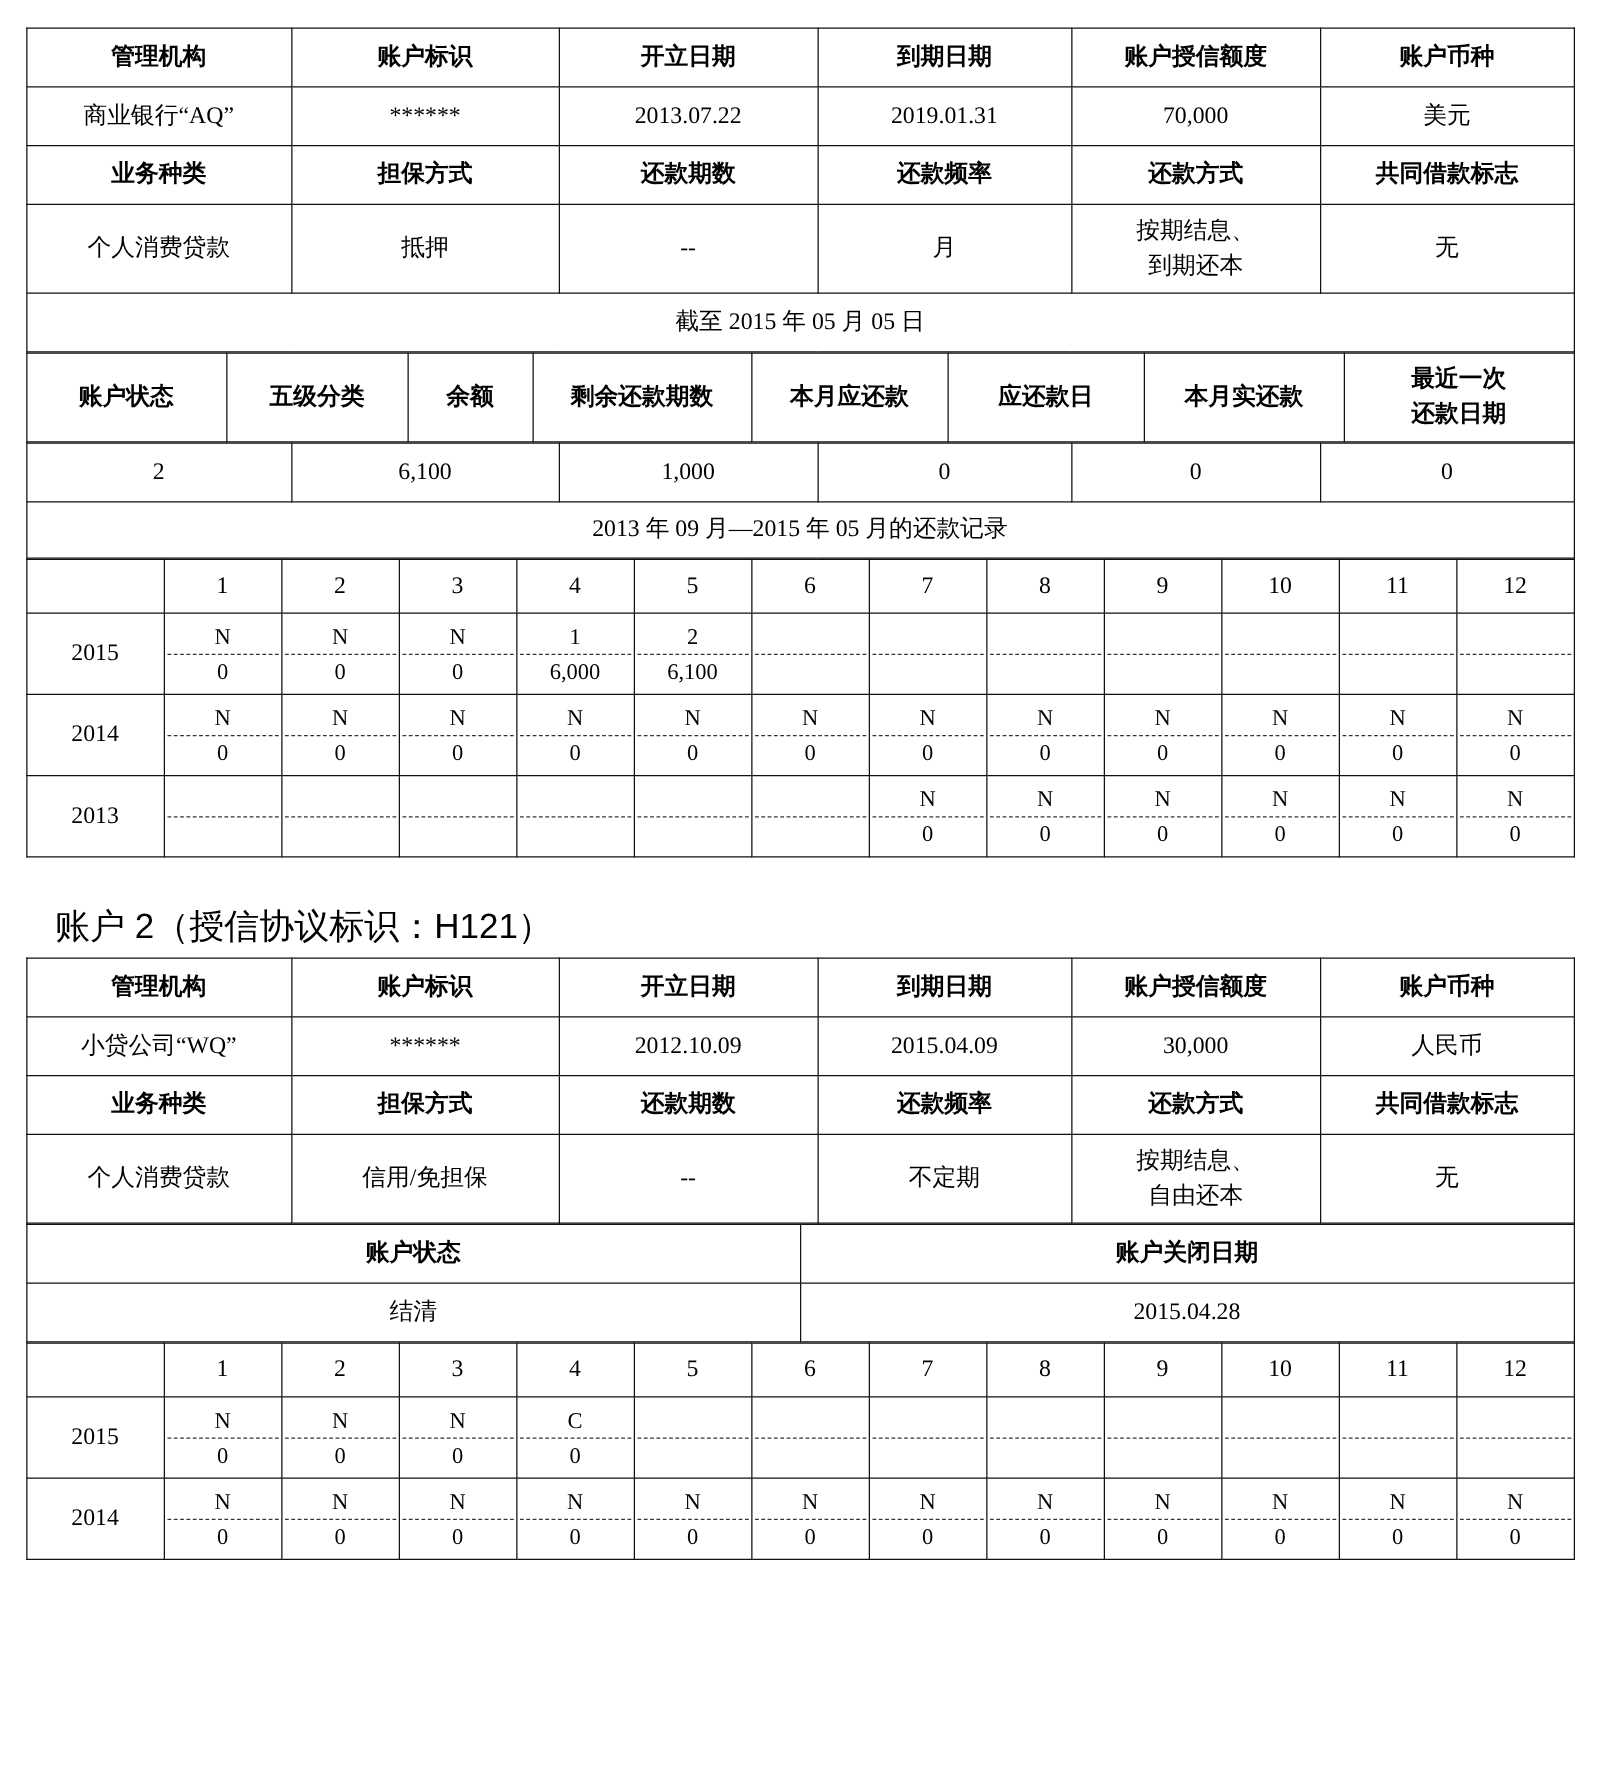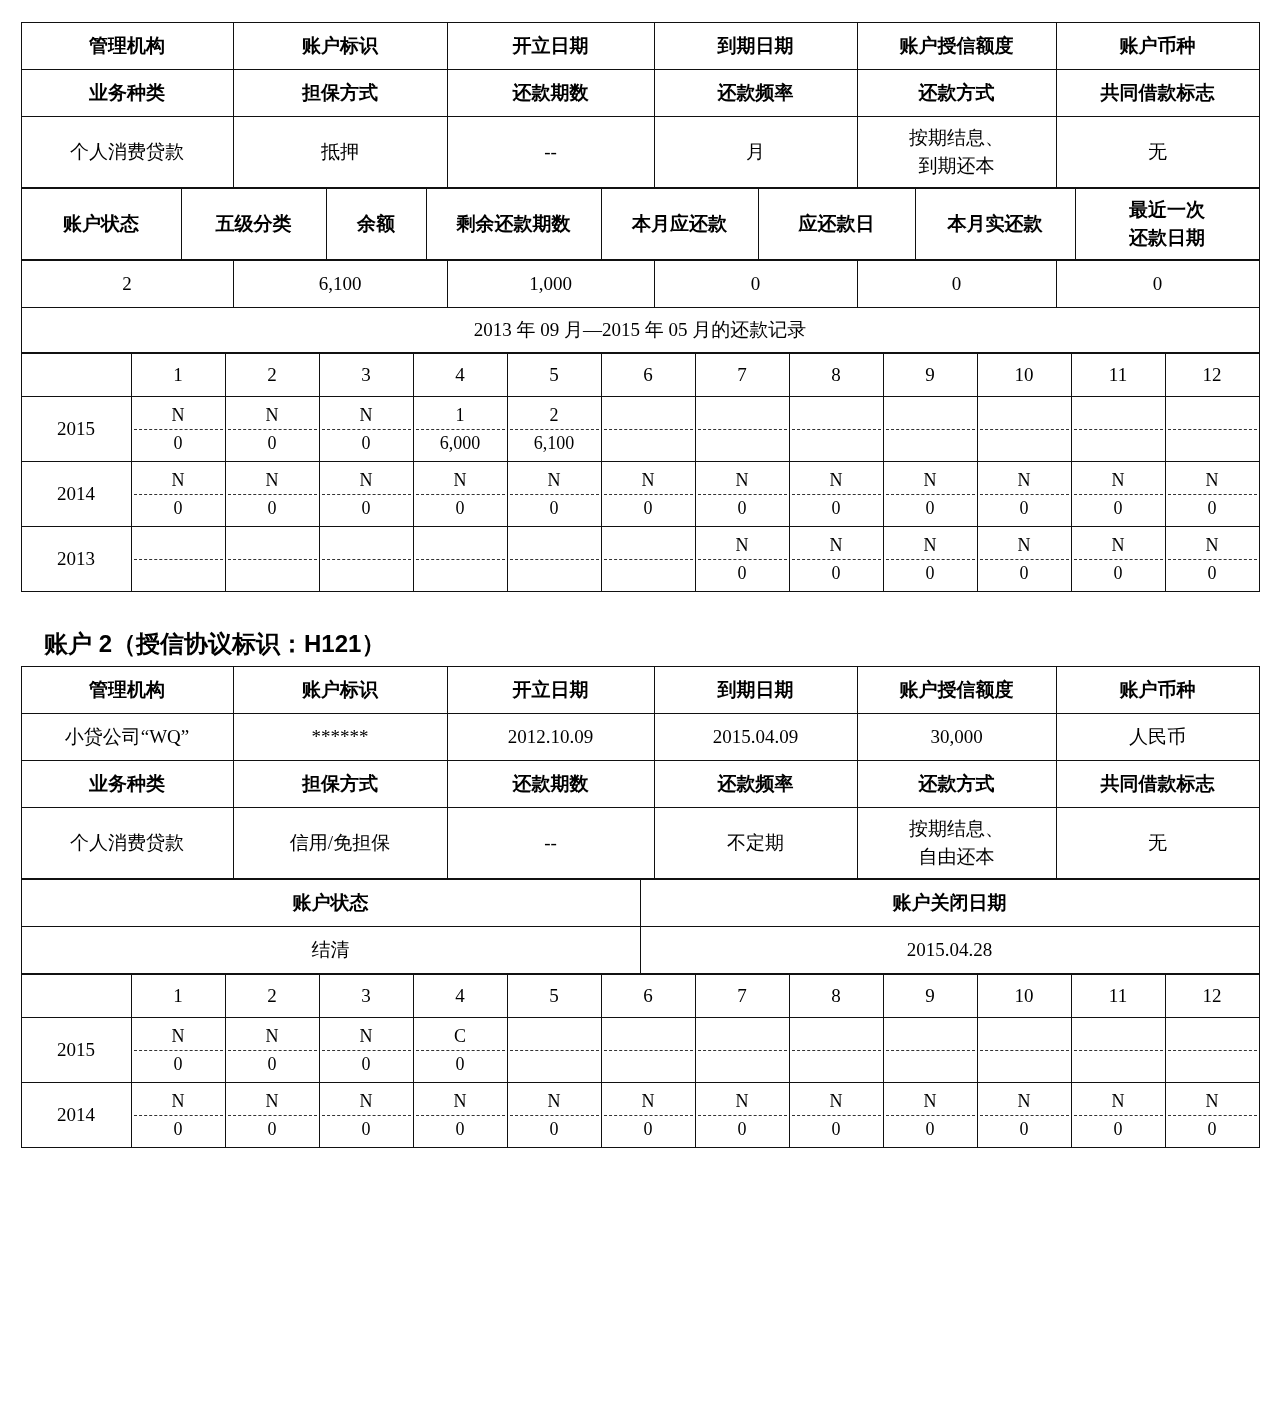--- a/index.html
+++ b/index.html
@@ -93,22 +93,22 @@
   td.pair-cell .bot {
     display: block;
     height: 27px;
     line-height: 27px;
     font-size: 18px;
   }
 
   .acct-label {
     margin: 0;
     padding: 0 0 6px 44px;
-    font-size: 24px;
-    font-weight: bold;
+    font-size: 28px;
+    font-weight: normal;
     font-family: "Liberation Sans", sans-serif;
   }
   .spacer-between {
     height: 36px;
   }
   .block { margin: 0; }
   .top-gap { height: 22px; }
 </style>
 </head>
 <body>
@@ -130,37 +130,48 @@
       <tbody>
         <tr>
           <td class="hdr">管理机构</td>
           <td class="hdr">账户标识</td>
           <td class="hdr">开立日期</td>
           <td class="hdr">到期日期</td>
           <td class="hdr">账户授信额度</td>
           <td class="hdr">账户币种</td>
         </tr>
         <tr>
+          <td class="val">商业银行“AQ”</td>
+          <td class="val">******</td>
+          <td class="val">2013.07.22</td>
+          <td class="val">2019.01.31</td>
+          <td class="val">70,000</td>
+          <td class="val">美元</td>
+        </tr>
+        <tr>
           <td class="hdr">业务种类</td>
           <td class="hdr">担保方式</td>
           <td class="hdr">还款期数</td>
           <td class="hdr">还款频率</td>
           <td class="hdr">还款方式</td>
           <td class="hdr">共同借款标志</td>
         </tr>
         <tr>
           <td class="val tall">个人消费贷款</td>
           <td class="val tall">抵押</td>
           <td class="val tall">--</td>
           <td class="val tall">月</td>
           <td class="val tall">
               <span class="two-line">按期结息、</span>
               <span class="two-line">到期还本</span>
             </td>
           <td class="val tall">无</td>
+        </tr>
+        <tr>
+          <td class="asof" colspan="6">截至 2015 年 05 月 05 日</td>
         </tr>
       </tbody>
     </table>
 
     <table class="credit-table" style="border-top:none">
       <colgroup>
         <col style="width:160px">
           <col style="width:145px">
           <col style="width:100px">
         <col style="width:175px">

